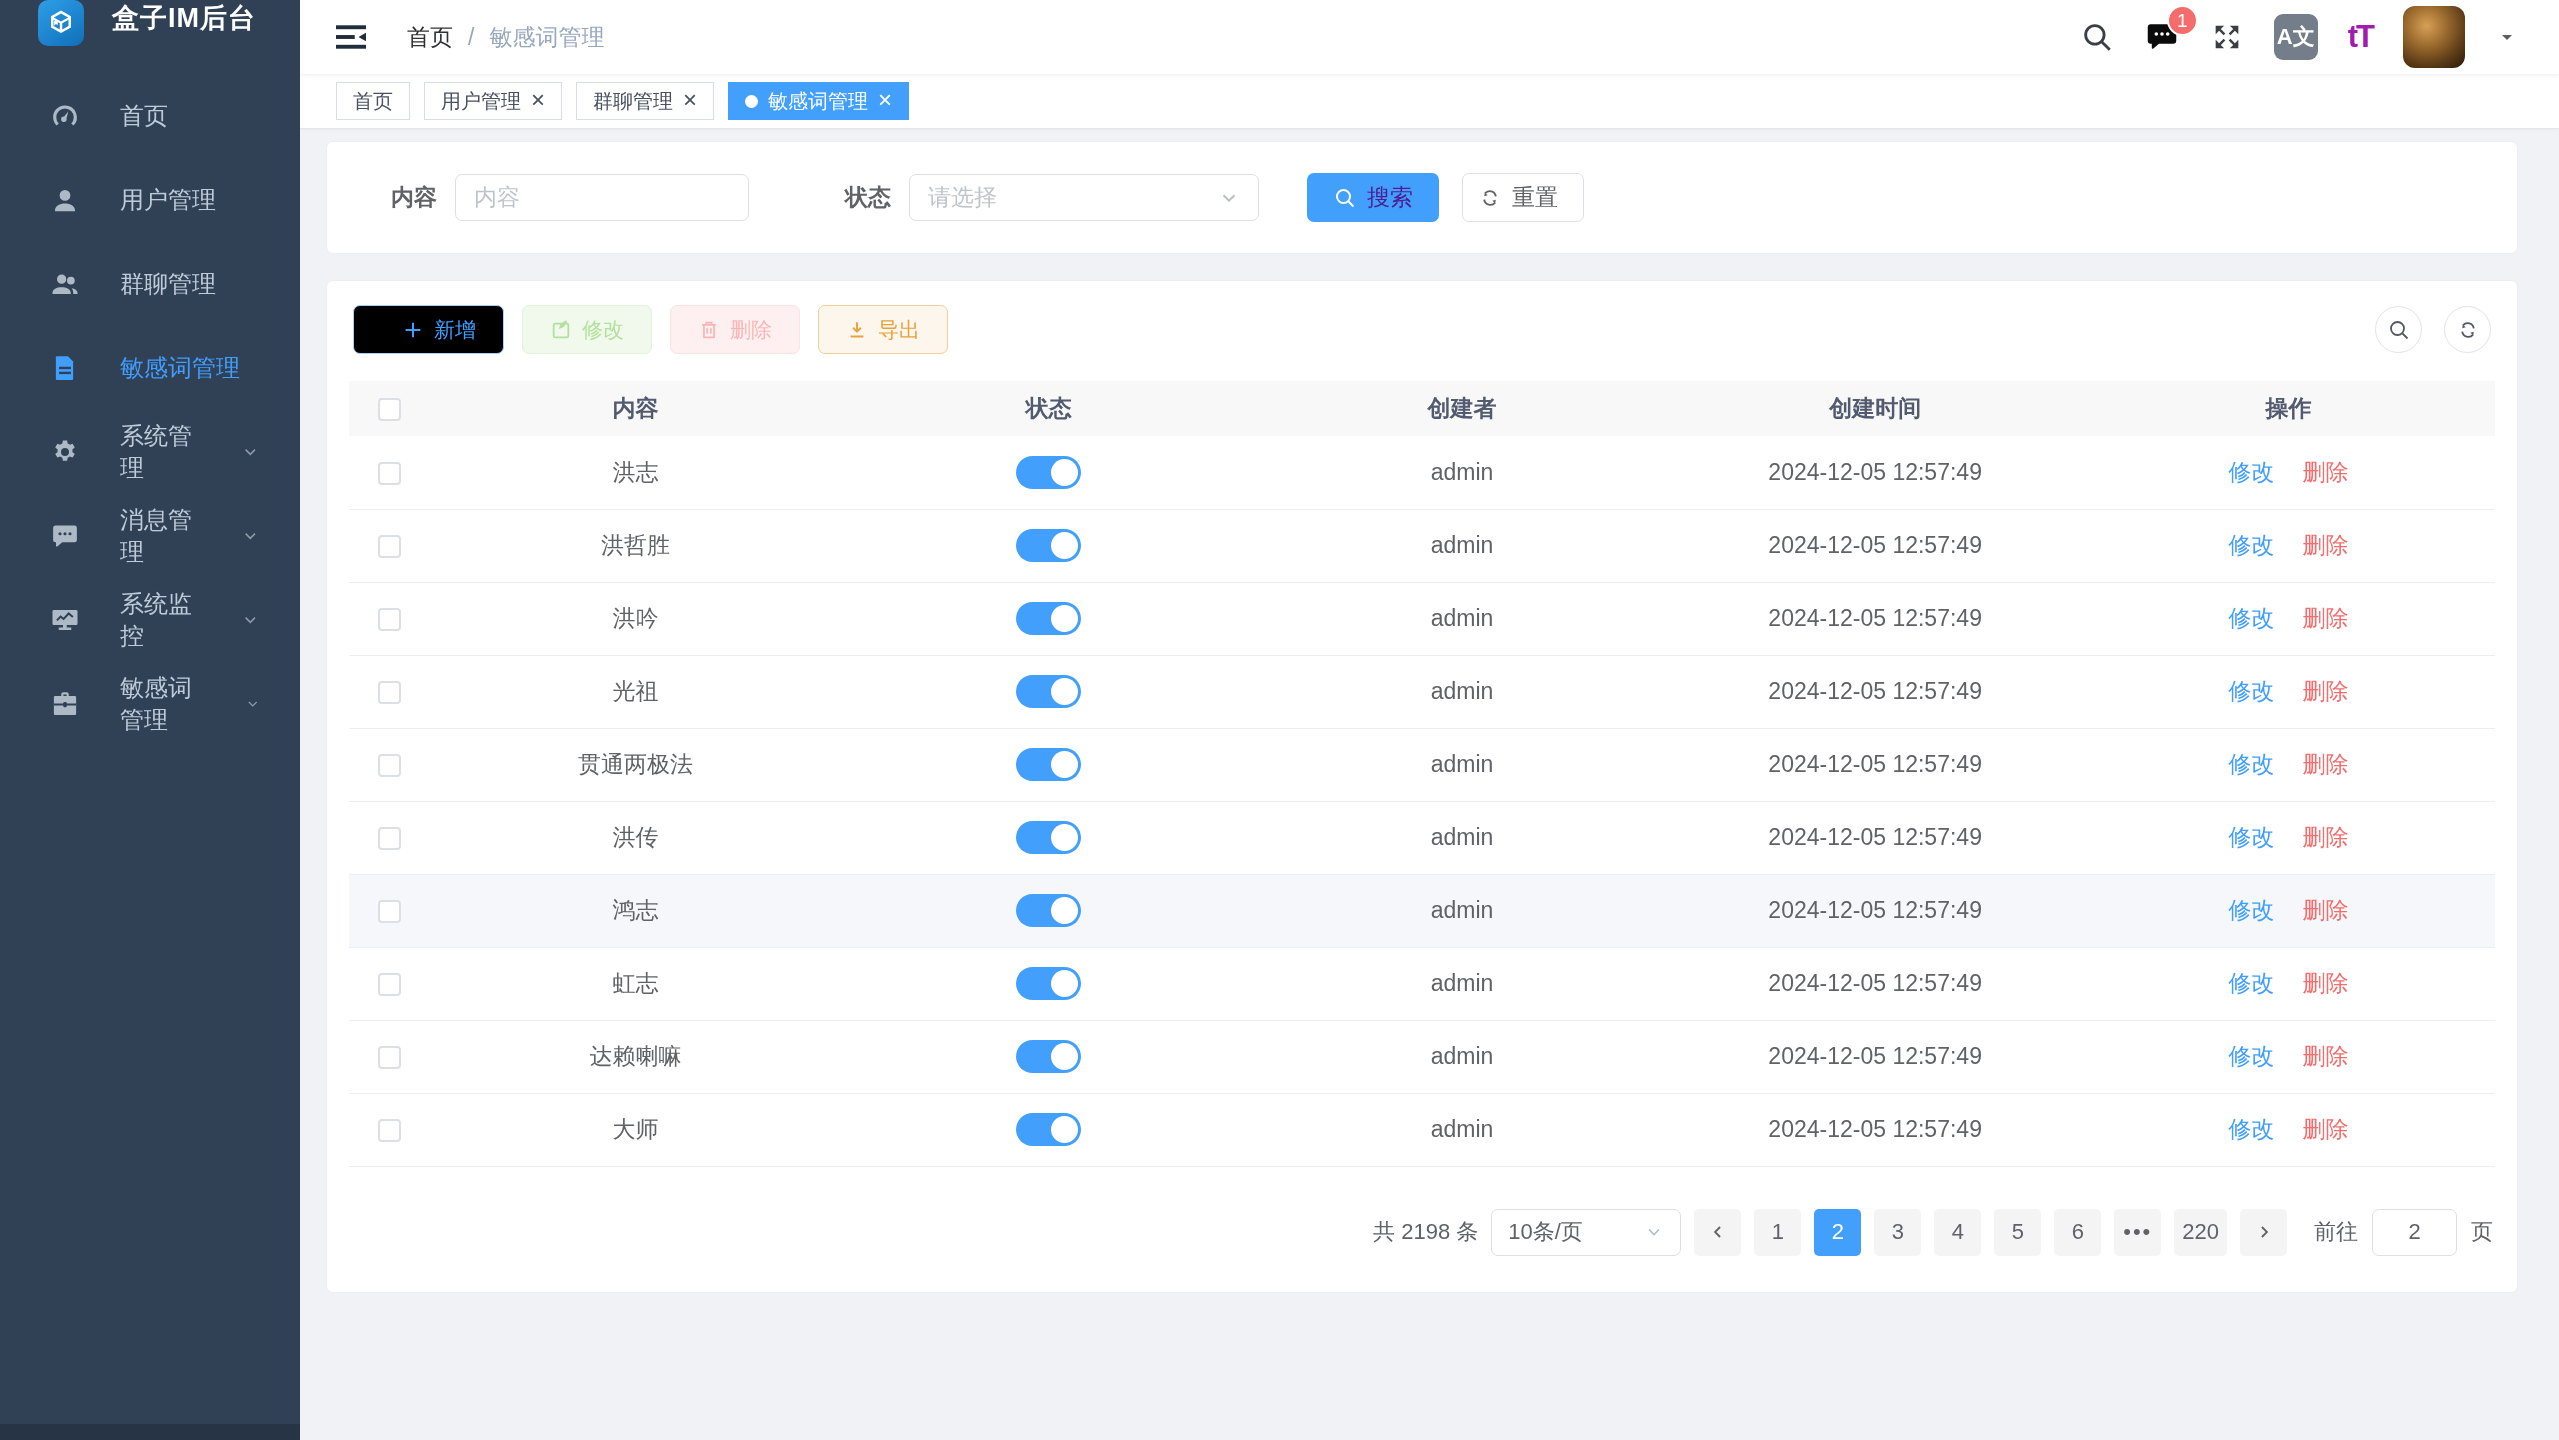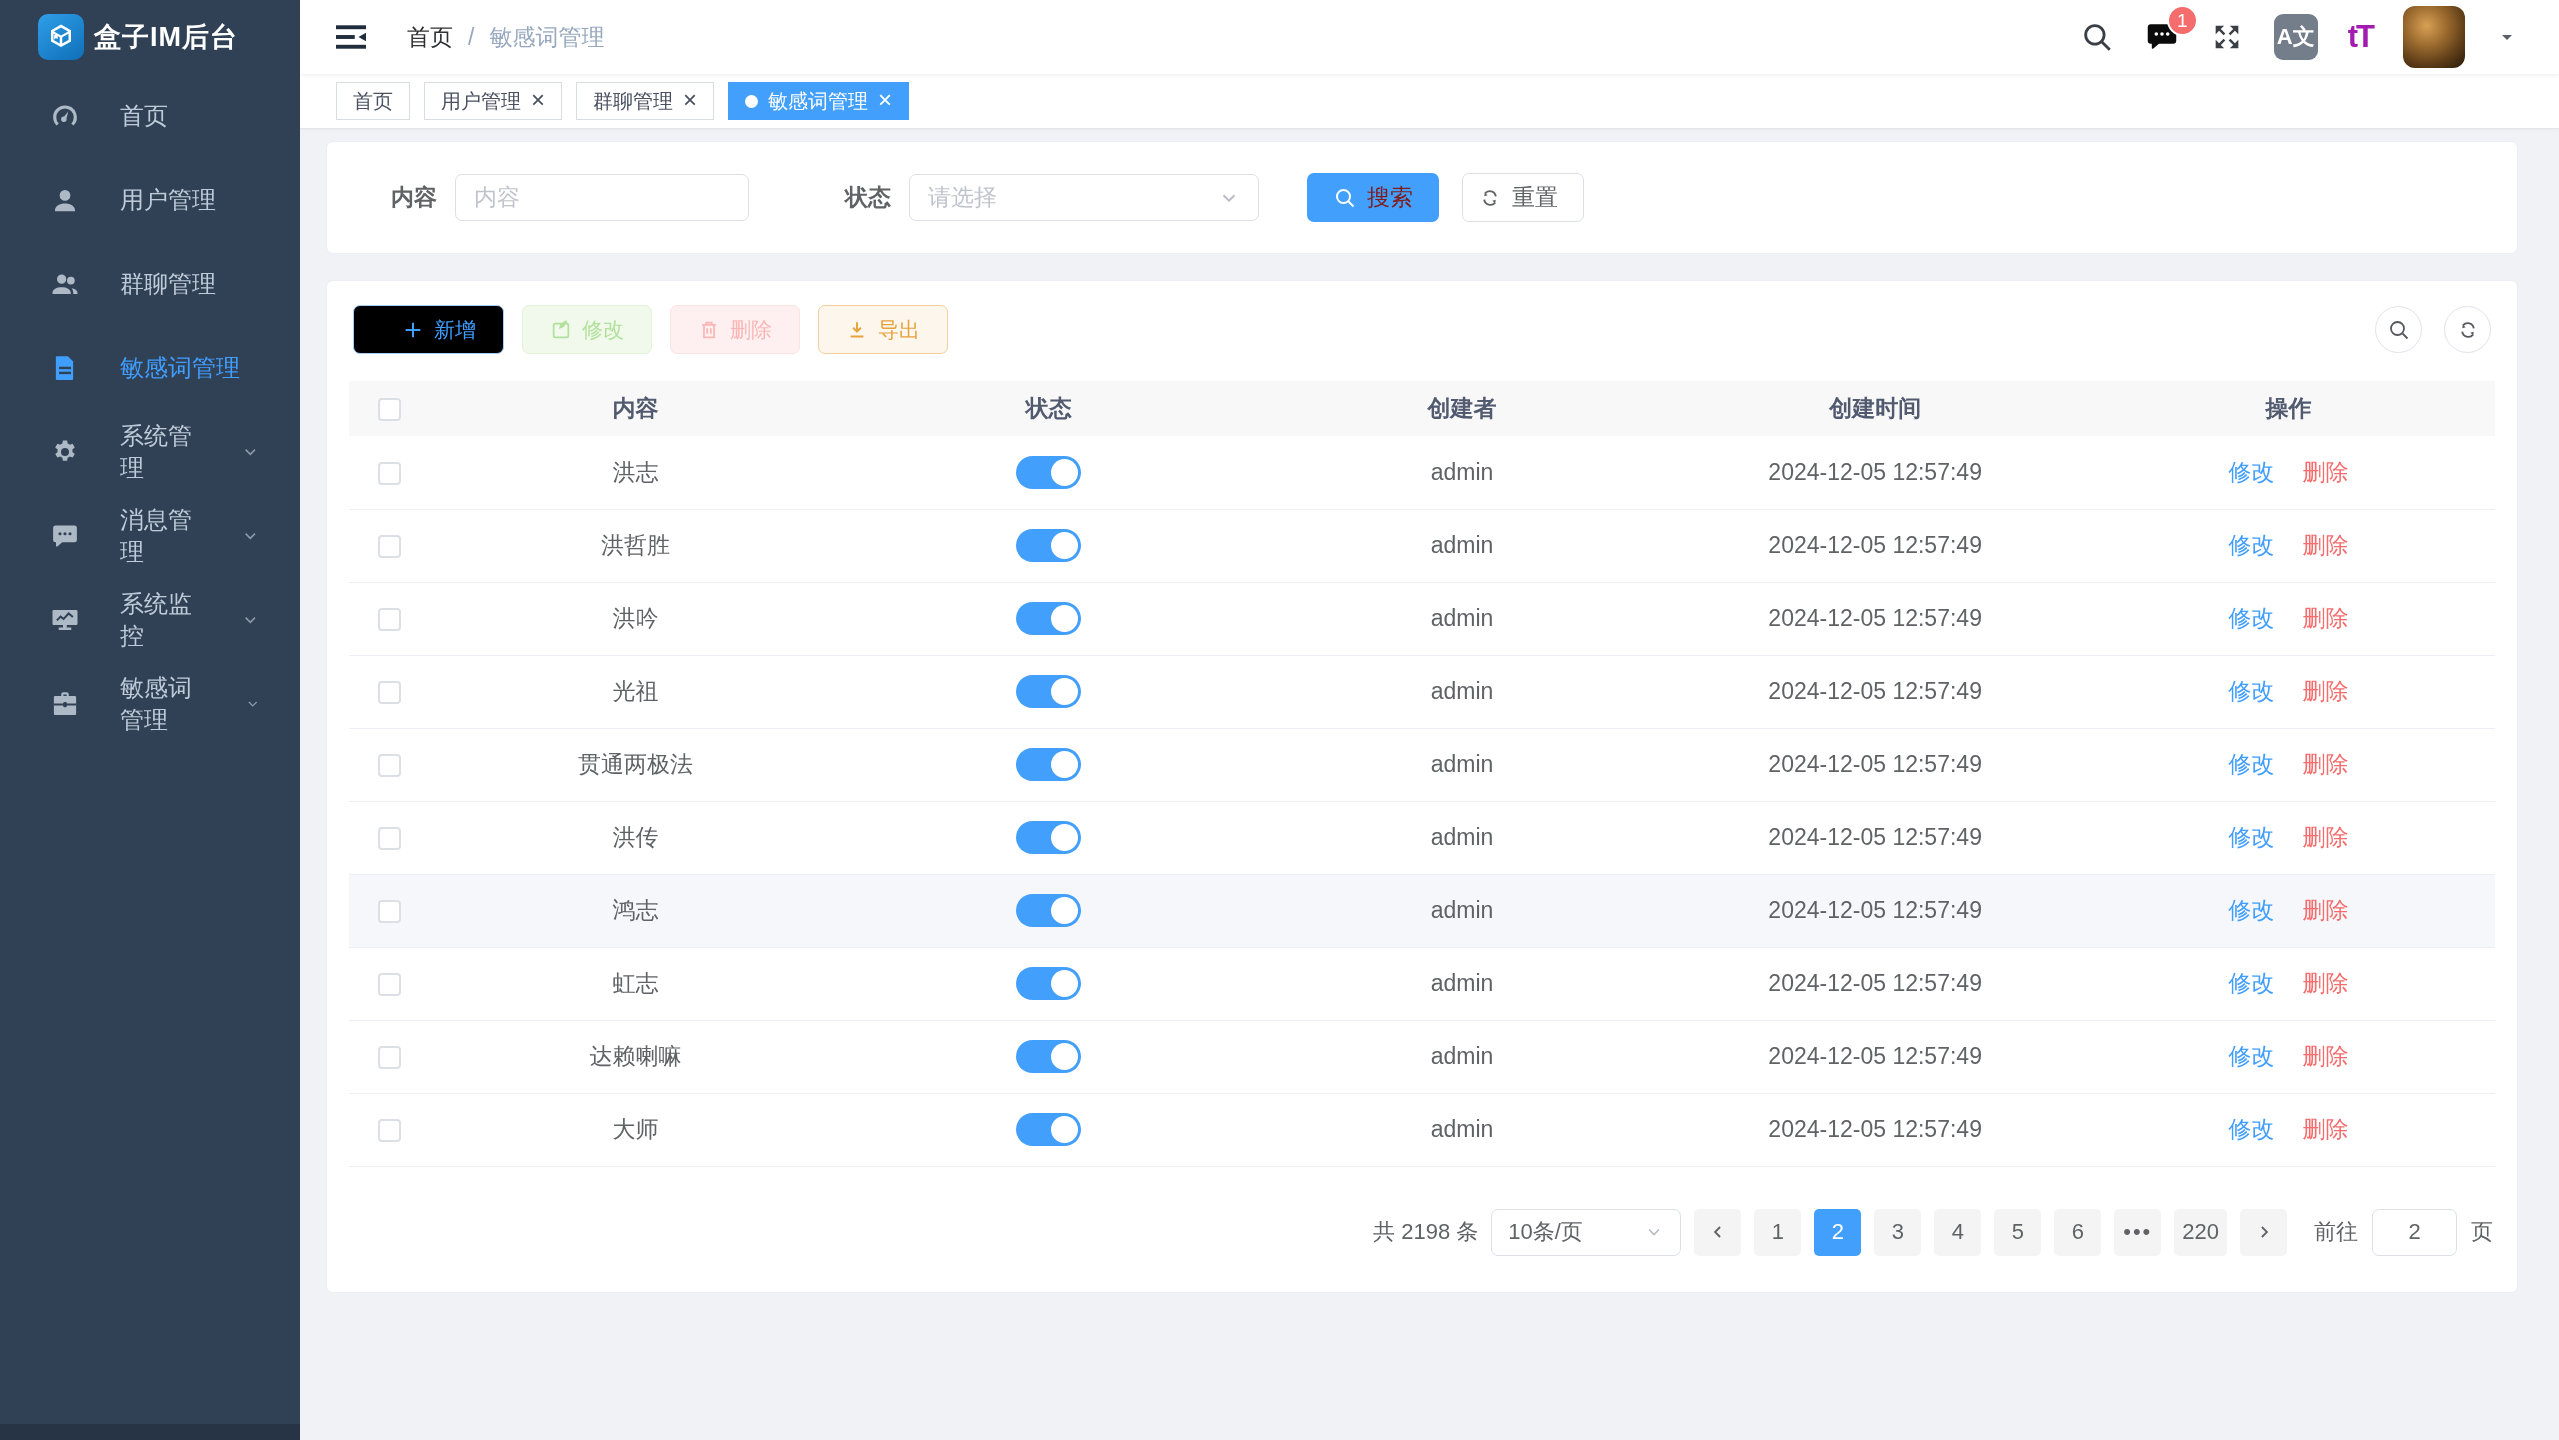--- a/index.html
+++ b/index.html
@@ -12,21 +12,21 @@
   html,body{margin:0;padding:0;}
   body{
     width:2559px;height:1440px;overflow:hidden;background:var(--page-bg);
     font-family:"Liberation Sans","DejaVu Sans",sans-serif;color:var(--text);
     font-size:23px;
   }
   svg{display:block;}
 
   
   .sidebar{position:fixed;left:0;top:0;width:300px;height:1440px;background:var(--sidebar-bg);z-index:10;}
-  .logo{height:74px;display:flex;align-items:center;padding-left:38px;gap:10px;}
+  .logo{height:74px;display:flex;padding-left:38px;gap:28px;}
   .logo-badge{width:46px;height:46px;border-radius:10px;background:linear-gradient(145deg,#2e9fe8,#0f6fb8);
     display:flex;align-items:center;justify-content:center;}
   .logo-title{color:#fff;font-size:27px;font-weight:bold;letter-spacing:1px;}
   .menu{padding-top:0;}
   .menu-item{height:84px;display:flex;align-items:center;padding:0 40px 0 50px;gap:40px;
     color:var(--sidebar-text);font-size:24px;cursor:pointer;}
   .menu-item .mi-icon{width:30px;height:30px;color:#aeb9c6;flex:none;}
   .menu-item.active{color:var(--primary);}
   .menu-item.active .mi-icon{color:var(--primary);}
   .mi-arrow{margin-left:auto;color:#8d9aa8;width:22px;height:22px;}
@@ -69,21 +69,21 @@
   .text-input{width:294px;height:47px;border:1px solid var(--border);border-radius:7px;padding:0 18px;
     font-size:23px;color:var(--text);outline:none;font-family:inherit;}
   .text-input::placeholder{color:#bfc4cc;}
   .f-status{margin-left:96px;}
   .select{width:350px;height:47px;border:1px solid var(--border);border-radius:7px;display:flex;
     align-items:center;justify-content:space-between;padding:0 18px;cursor:pointer;background:#fff;}
   .select .ph{color:#bfc4cc;}
   .select .sel-arrow{color:#b7bcc4;}
   .btn{display:inline-flex;align-items:center;justify-content:center;gap:10px;height:49px;border-radius:7px;
     font-size:23px;padding:0 25px;cursor:pointer;border:1px solid transparent;font-family:inherit;background:#fff;}
-  .btn-primary{background:#42a0fc;color:#7f1d1d;margin-left:48px;}
+  .btn-primary{background:#42a0fc;color:#4c1d95;margin-left:48px;}
   .btn-plain{border-color:var(--border);color:var(--text);margin-left:23px;padding-left:15px;}
 
   
   .table-card{padding:24px 0 36px;}
   .toolbar{display:flex;align-items:center;padding:0 26px;gap:18px;}
   .btn-sm{height:49px;padding:0 27px;font-size:21px;border-radius:7px;}
   .btn-add{background:#000000;border-color:#a3d0ff;color:#409eff;padding-left:48px;}
   .btn-edit{background:#f0f9eb;border-color:#e1f3d8;color:#b3e19d;}
   .btn-del{background:#fef0f0;border-color:#fde2e2;color:#fab6b6;}
   .btn-export{background:#fdf6ec;border-color:#f0cf9a;color:#e6a23c;}

